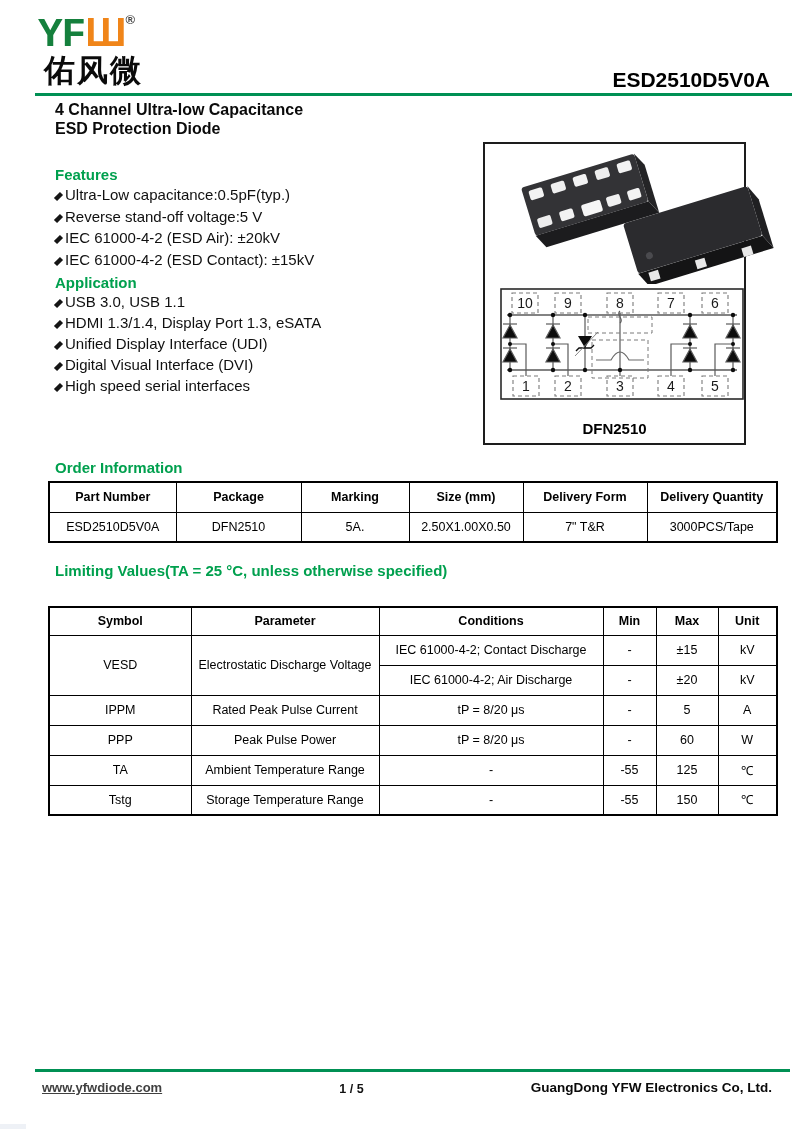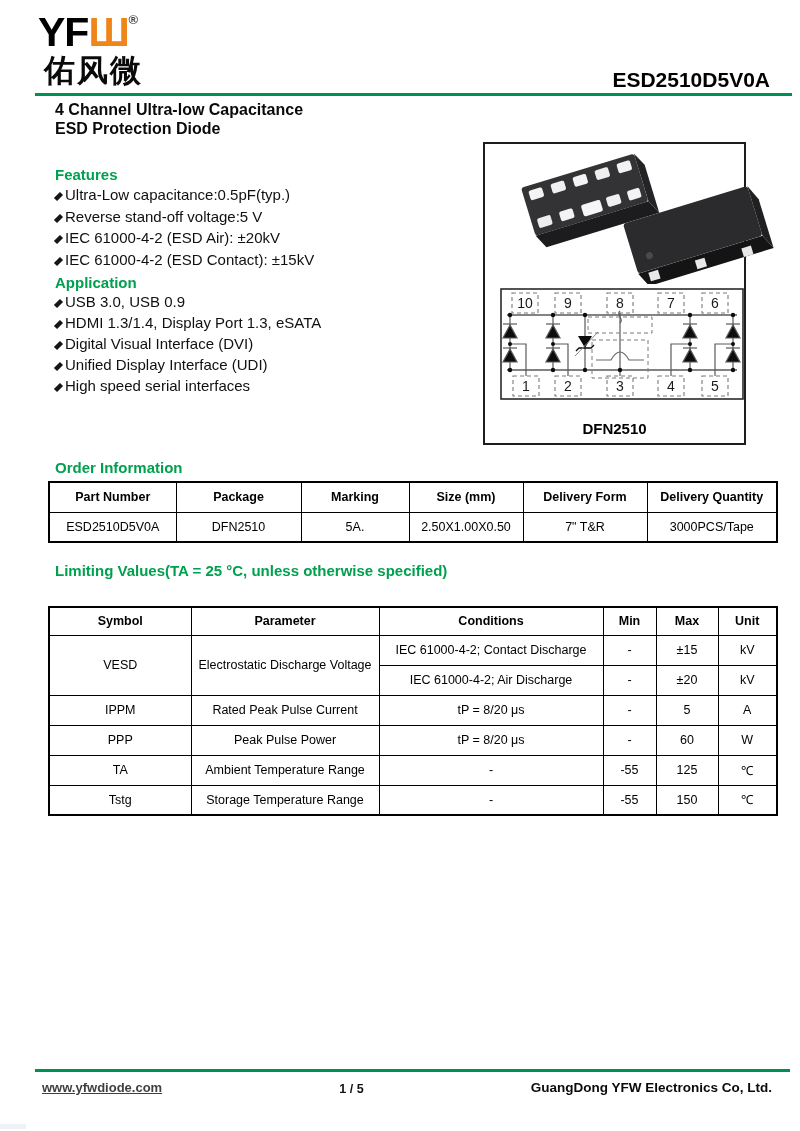--- a/index.html
+++ b/index.html
@@ -6,21 +6,21 @@
   body { background:#888; font-family:"Liberation Sans", sans-serif; }
   .page {
     position:relative; width:800px; height:1131px; margin:0 auto;
     background:#ffffff; overflow:hidden; color:#111;
     font-family:"Liberation Sans", sans-serif;
   }
   .abs { position:absolute; }
 
   
   .logo-en { left:38px; top:12px; font-size:41px; font-weight:bold; letter-spacing:-1px; line-height:1; }
-  .logo-yf { color:#000000; }
+  .logo-yf { color:#15803d;font-family:Liberation Mono, monospace; }
   .logo-shan { color:#F08519; }
   .logo-reg { font-size:13px; color:#444; vertical-align:22px; font-weight:bold; }
   .logo-cn { left:44px; top:50px; font-size:31px; font-weight:bold; color:#0a0a0a; letter-spacing:2px; }
   .part-title { right:30px; top:68px; font-size:21px; font-weight:bold; color:#000; }
   .rule-top { left:35px; top:93px; width:757px; height:3px; background:#009054; }
   .subtitle { left:55px; top:100px; font-size:16px; font-weight:bold; line-height:19px; color:#0a0a0a; }
 
   
   .sec-heading { font-size:15px; font-weight:bold; color:#00A04E; }
   .feat-list, .app-list { list-style:none; font-size:15px; color:#101010; }
@@ -71,24 +71,24 @@
   <div class="abs sec-heading" style="left:55px; top:166px;">Features</div>
   <ul class="abs feat-list" style="left:55px; top:184px;">
     <li><span class="bullet"></span><span>Ultra-Low capacitance:0.5pF(typ.)</span></li>
     <li><span class="bullet"></span><span>Reverse stand-off voltage:5 V</span></li>
     <li><span class="bullet"></span><span>IEC 61000-4-2 (ESD Air): ±20kV</span></li>
     <li><span class="bullet"></span><span>IEC 61000-4-2 (ESD Contact): ±15kV</span></li>
   </ul>
 
   <div class="abs sec-heading" style="left:55px; top:274px;">Application</div>
   <ul class="abs app-list" style="left:55px; top:291px;">
-    <li><span class="bullet"></span><span>USB 3.0, USB 0.9</span></li>
+    <li><span class="bullet"></span><span>USB 3.0, USB 1.1</span></li>
     <li><span class="bullet"></span><span>HDMI 1.3/1.4, Display Port 1.3, eSATA</span></li>
+    <li><span class="bullet"></span><span>Unified Display Interface (UDI)</span></li>
     <li><span class="bullet"></span><span>Digital Visual Interface (DVI)</span></li>
-    <li><span class="bullet"></span><span>Unified Display Interface (UDI)</span></li>
     <li><span class="bullet"></span><span>High speed serial interfaces</span></li>
   </ul>
 
   <div class="abs figure-box">
     <svg width="301" height="140" viewBox="0 0 301 140">
 
       <g transform="translate(36,44) rotate(-17)">
         <polygon points="0,50 118,50 125,64 7,64" fill="#1c1c1e"></polygon>
         <polygon points="118,50 125,64 125,14 118,0" fill="#242426"></polygon>
         <rect x="0" y="0" width="118" height="50" rx="3" fill="#333336"></rect>

